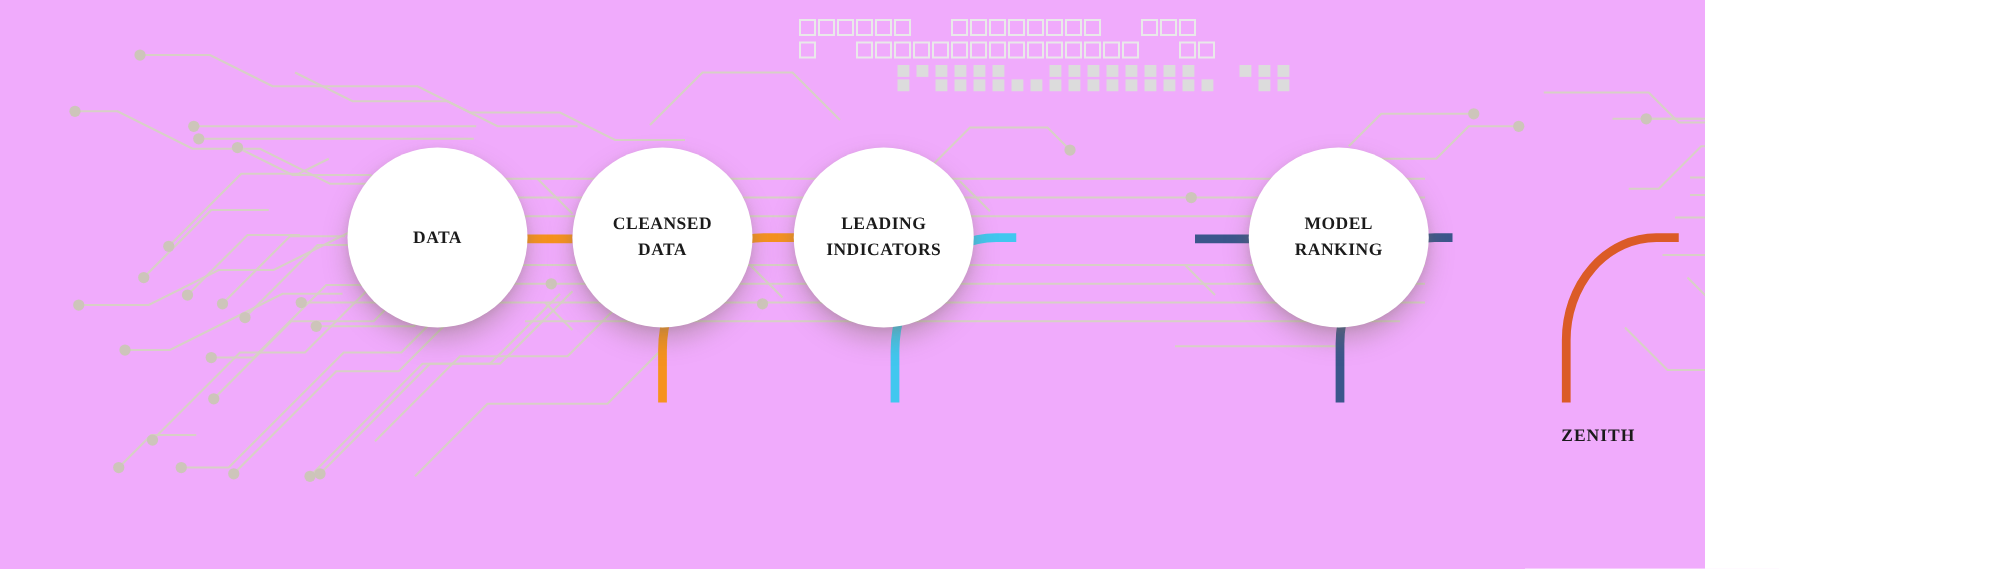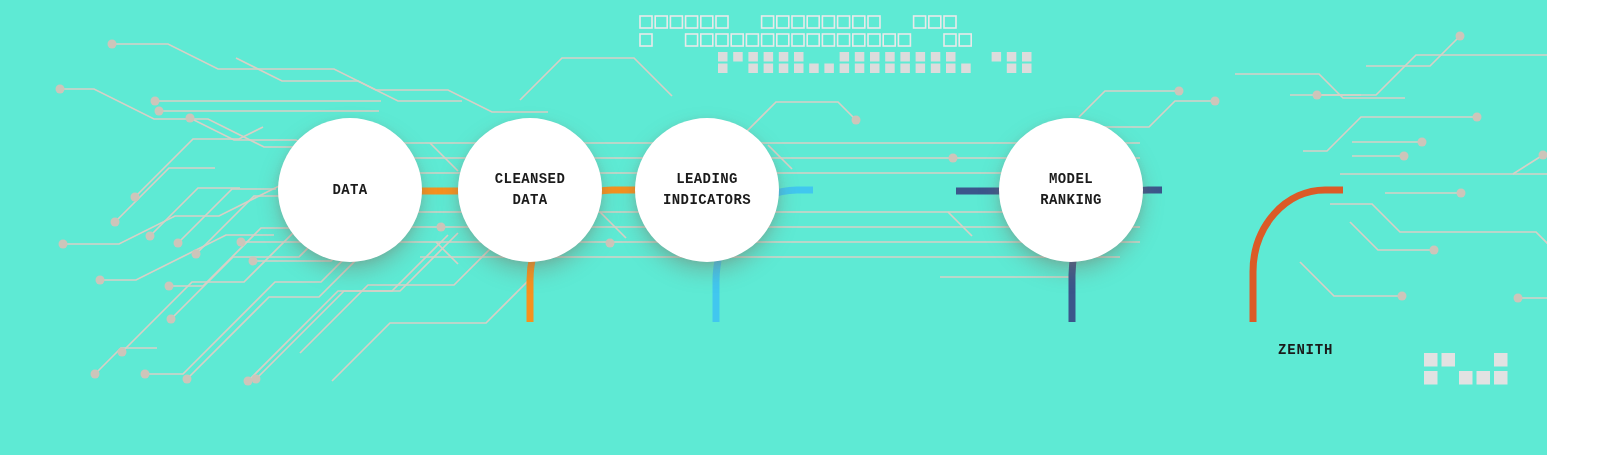--- a/index.html
+++ b/index.html
@@ -1,26 +1,26 @@
 <!DOCTYPE html>
 <html><head>
 <meta charset="utf-8">
 <style>
   html,body{margin:0;padding:0;background:#ffffff;}
-  .canvas{position:relative;width:1547px;height:455px;background:#5eead4;overflow:hidden;
-          font-family:Liberation Mono, monospace;}
+  .canvas{position:relative;width:1364px;height:455px;background:#f0abfc;overflow:hidden;
+          font-family:Liberation Serif, serif;}
   .bg-svg{position:absolute;left:0;top:0;width:1600px;height:455px;}
   .stage{position:absolute;top:118px;width:144px;height:144px;border-radius:50%;background:#ffffff;
          box-shadow:0 10px 20px rgba(125,112,98,.38),0 2px 6px rgba(125,112,98,.16);
          display:flex;align-items:center;justify-content:center;text-align:center;}
   .stage-label{font-size:14px;font-weight:700;letter-spacing:.4px;color:#1b1b1b;line-height:1.5;
                white-space:pre-line;}
   .s1{left:278px}.s2{left:458px}.s3{left:635px}.s4{left:813px}.s5{left:999px}.s6{left:1181px}
   .brand{position:absolute;left:1249px;top:342px;font-size:14px;font-weight:700;letter-spacing:.8px;
-         color:#1b1b1b;margin-left:29px;}
+         color:#1b1b1b;}
 </style>
 </head>
 <body>
 
 <div class="canvas">
 
   <svg class="bg-svg" width="1600" height="455" viewBox="0 0 1600 455">
 
     <g fill="none" stroke-width="1.7" stroke="#D7D0C6">
       <path d="M112,44 h56 l50,25 h116 l42,21 h72 l44,22 h56"></path>

